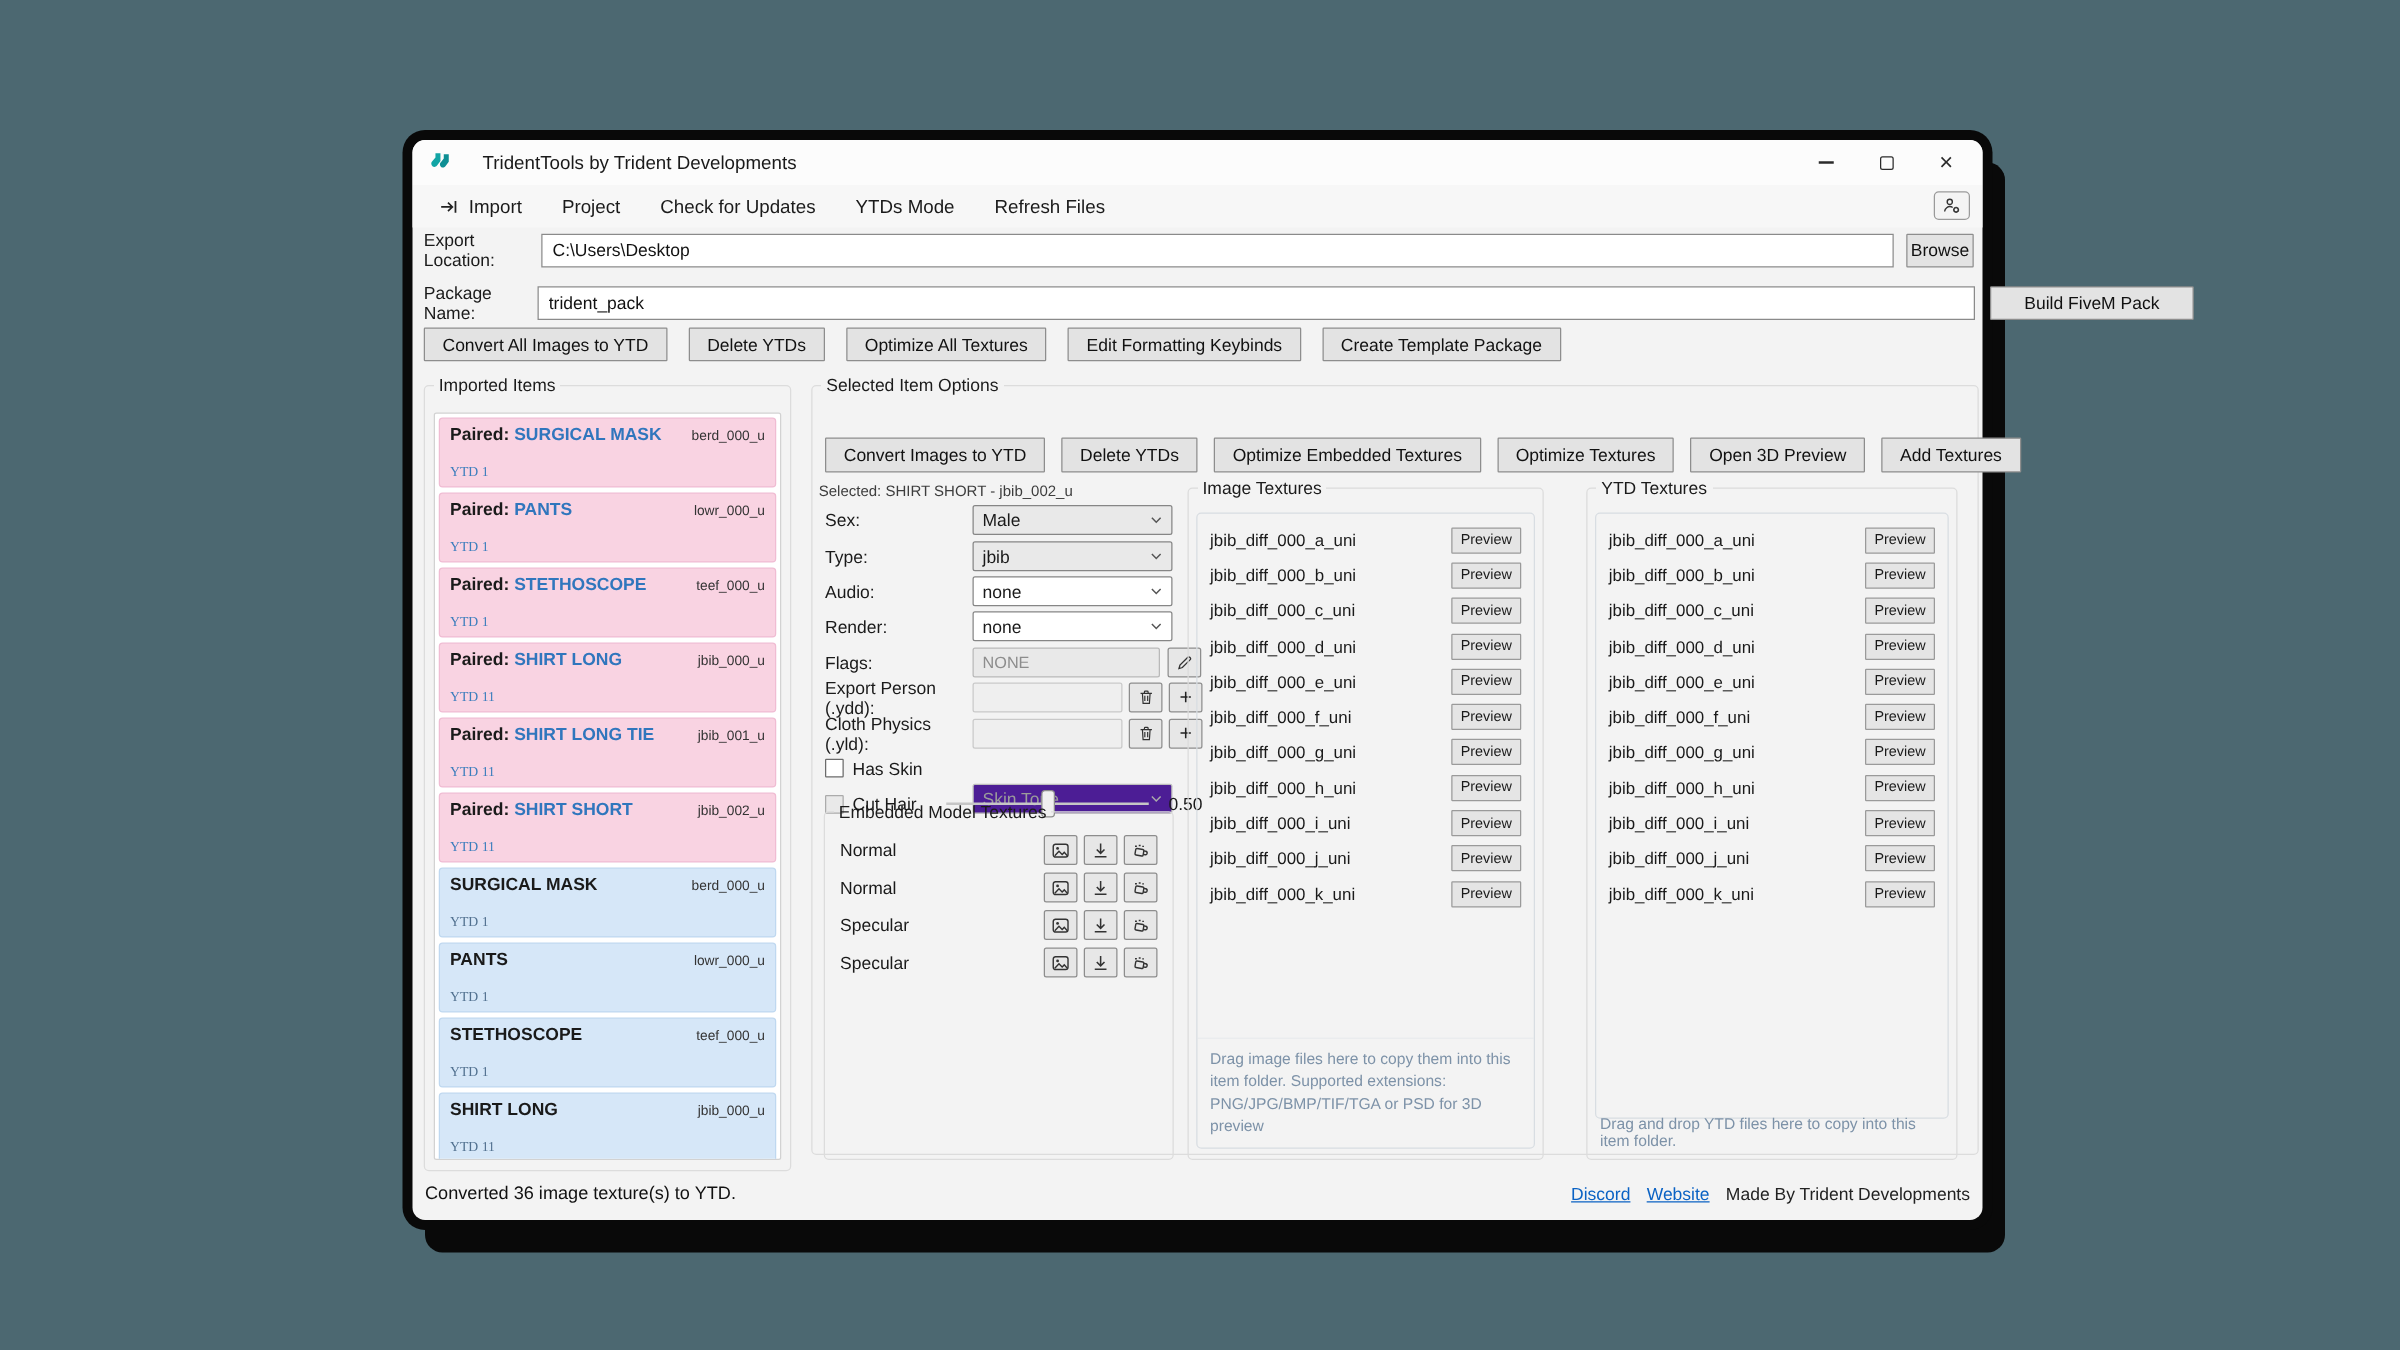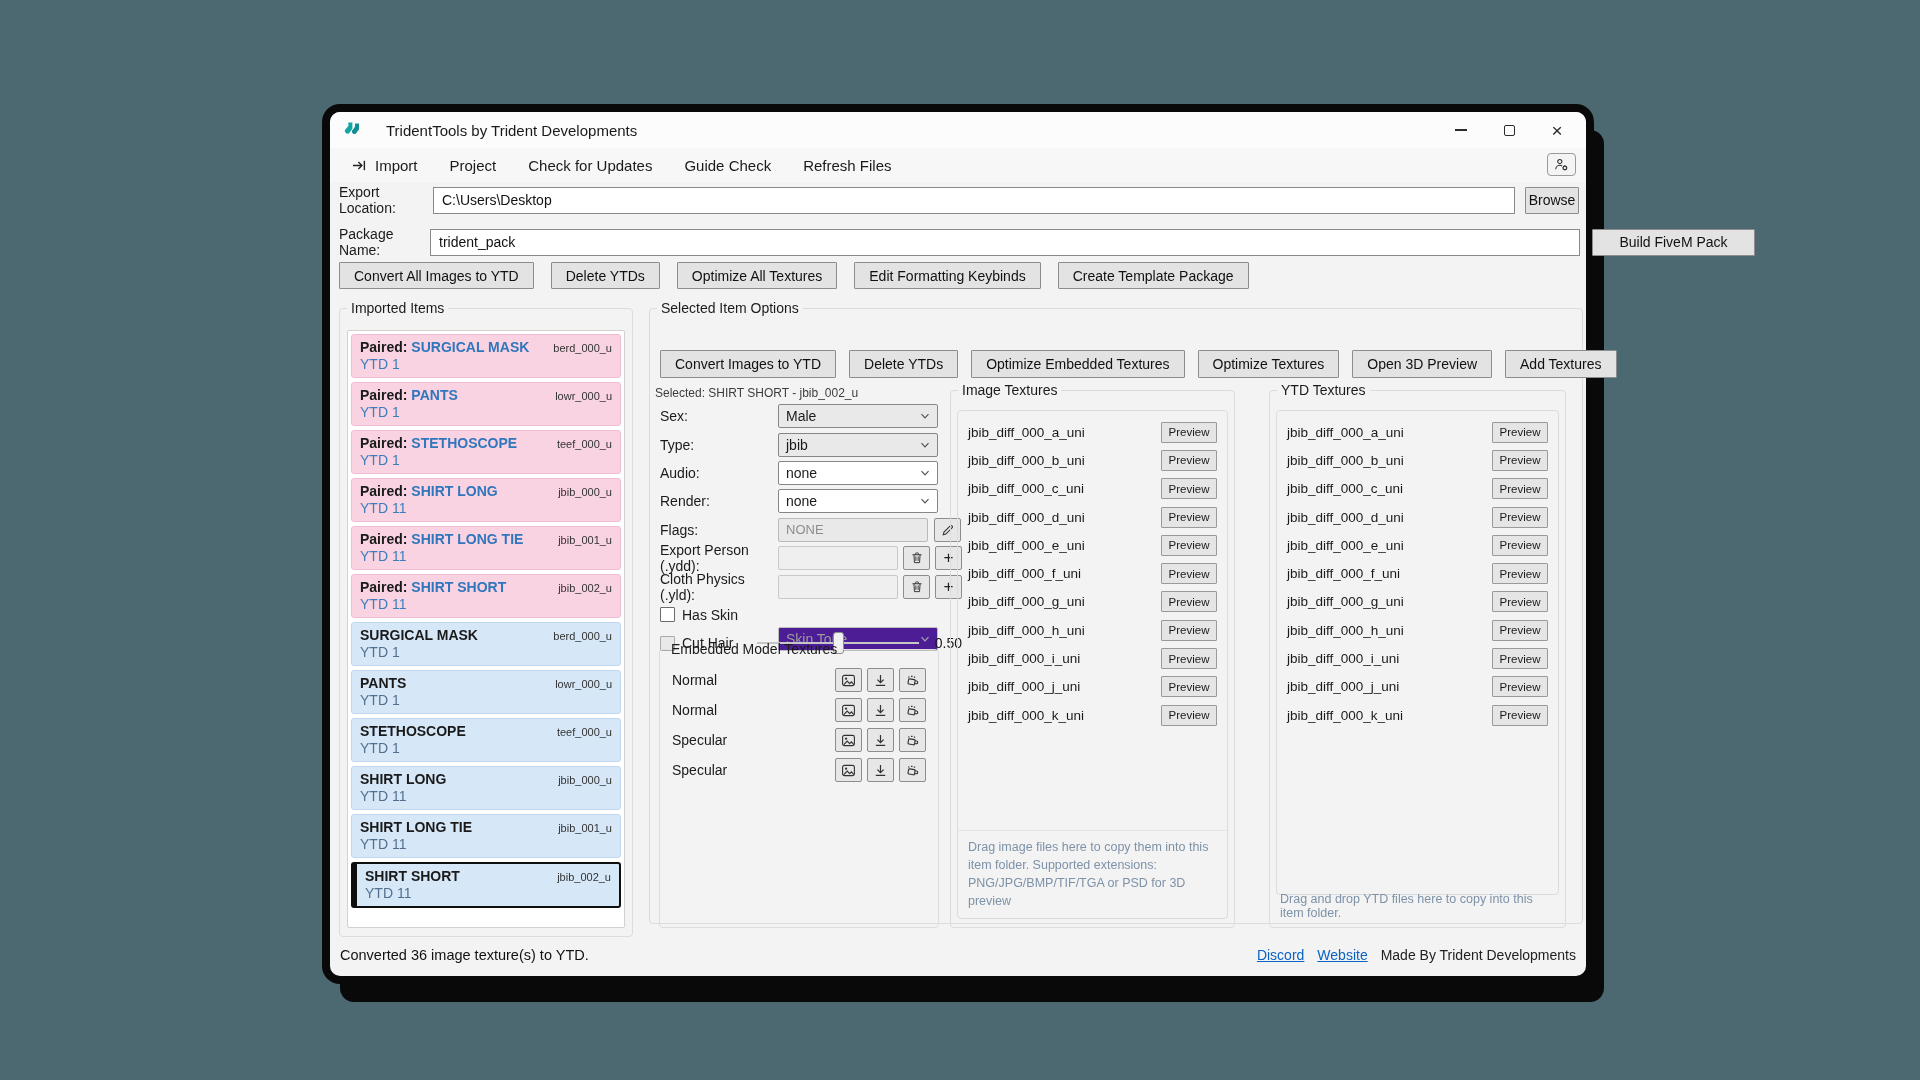--- a/index.html
+++ b/index.html
@@ -48,21 +48,21 @@
   .list-inner{ position:absolute; left:7px; right:7px; top:14px; bottom:8px;
     border:1px solid #d2d2d2; border-radius:2px; background:#fff; padding:3px; overflow:hidden; }
   .item{ border-radius:3px; padding:4px 8px 5px; margin-bottom:4px; }
   .item.pink{ background:#f9d3e2; border:1px solid #f0bcd3; }
   .item.blue{ background:#d6e7f8; border:1px solid #bfd8f0; }
   .item.selected{ border:2px solid #0e0e0e; border-left:6px solid #0e0e0e; }
   .item .l1{ display:flex; justify-content:space-between; align-items:baseline; }
   .item .nm{ font-size:14px; font-weight:bold; color:#1a1a1a; white-space:nowrap; }
   .item .nm .bluetxt{ color:#3076bd; }
   .item .iid{ font-size:11px; color:#333; }
-  .item .l2{ font-size:14px; margin-top:1px; }
+  .item .l2{ font-size:11px; margin-top:17px;font-family:Liberation Serif, serif; }
   .item.pink .l2{ color:#3b7dbd; }
   .item.blue .l2{ color:#51708f; }
   
   .opt-buttons{ position:absolute; left:10px; top:34px; display:flex; gap:13px; }
   .opt-buttons .btn{ height:28px; }
   .selected-label{ position:absolute; left:5px; top:70px; font-size:12px; color:#3d3d3d; }
   .form{ position:absolute; left:10px; top:86px; width:302px; }
   .f-row{ height:28.4px; display:flex; align-items:center; }
   .f-row .lbl{ width:118px; font-size:14px; flex:0 0 auto; }
   .combo{ width:160px; height:24px; border:1px solid #868686; border-radius:2px;
@@ -151,21 +151,21 @@
         <div class="menu-item">
 
     <span class="mi-label">Project</span>
   </div>
         <div class="menu-item">
 
     <span class="mi-label">Check for Updates</span>
   </div>
         <div class="menu-item">
 
-    <span class="mi-label">Guide Check</span>
+    <span class="mi-label">YTDs Mode</span>
   </div>
         <div class="menu-item">
 
     <span class="mi-label">Refresh Files</span>
   </div>
       </span>
     <span class="settings-btn">
       <span>
         <svg viewBox="0 0 16 16" width="15" height="15">
             <g fill="none" stroke="#333" stroke-width="1.2">

